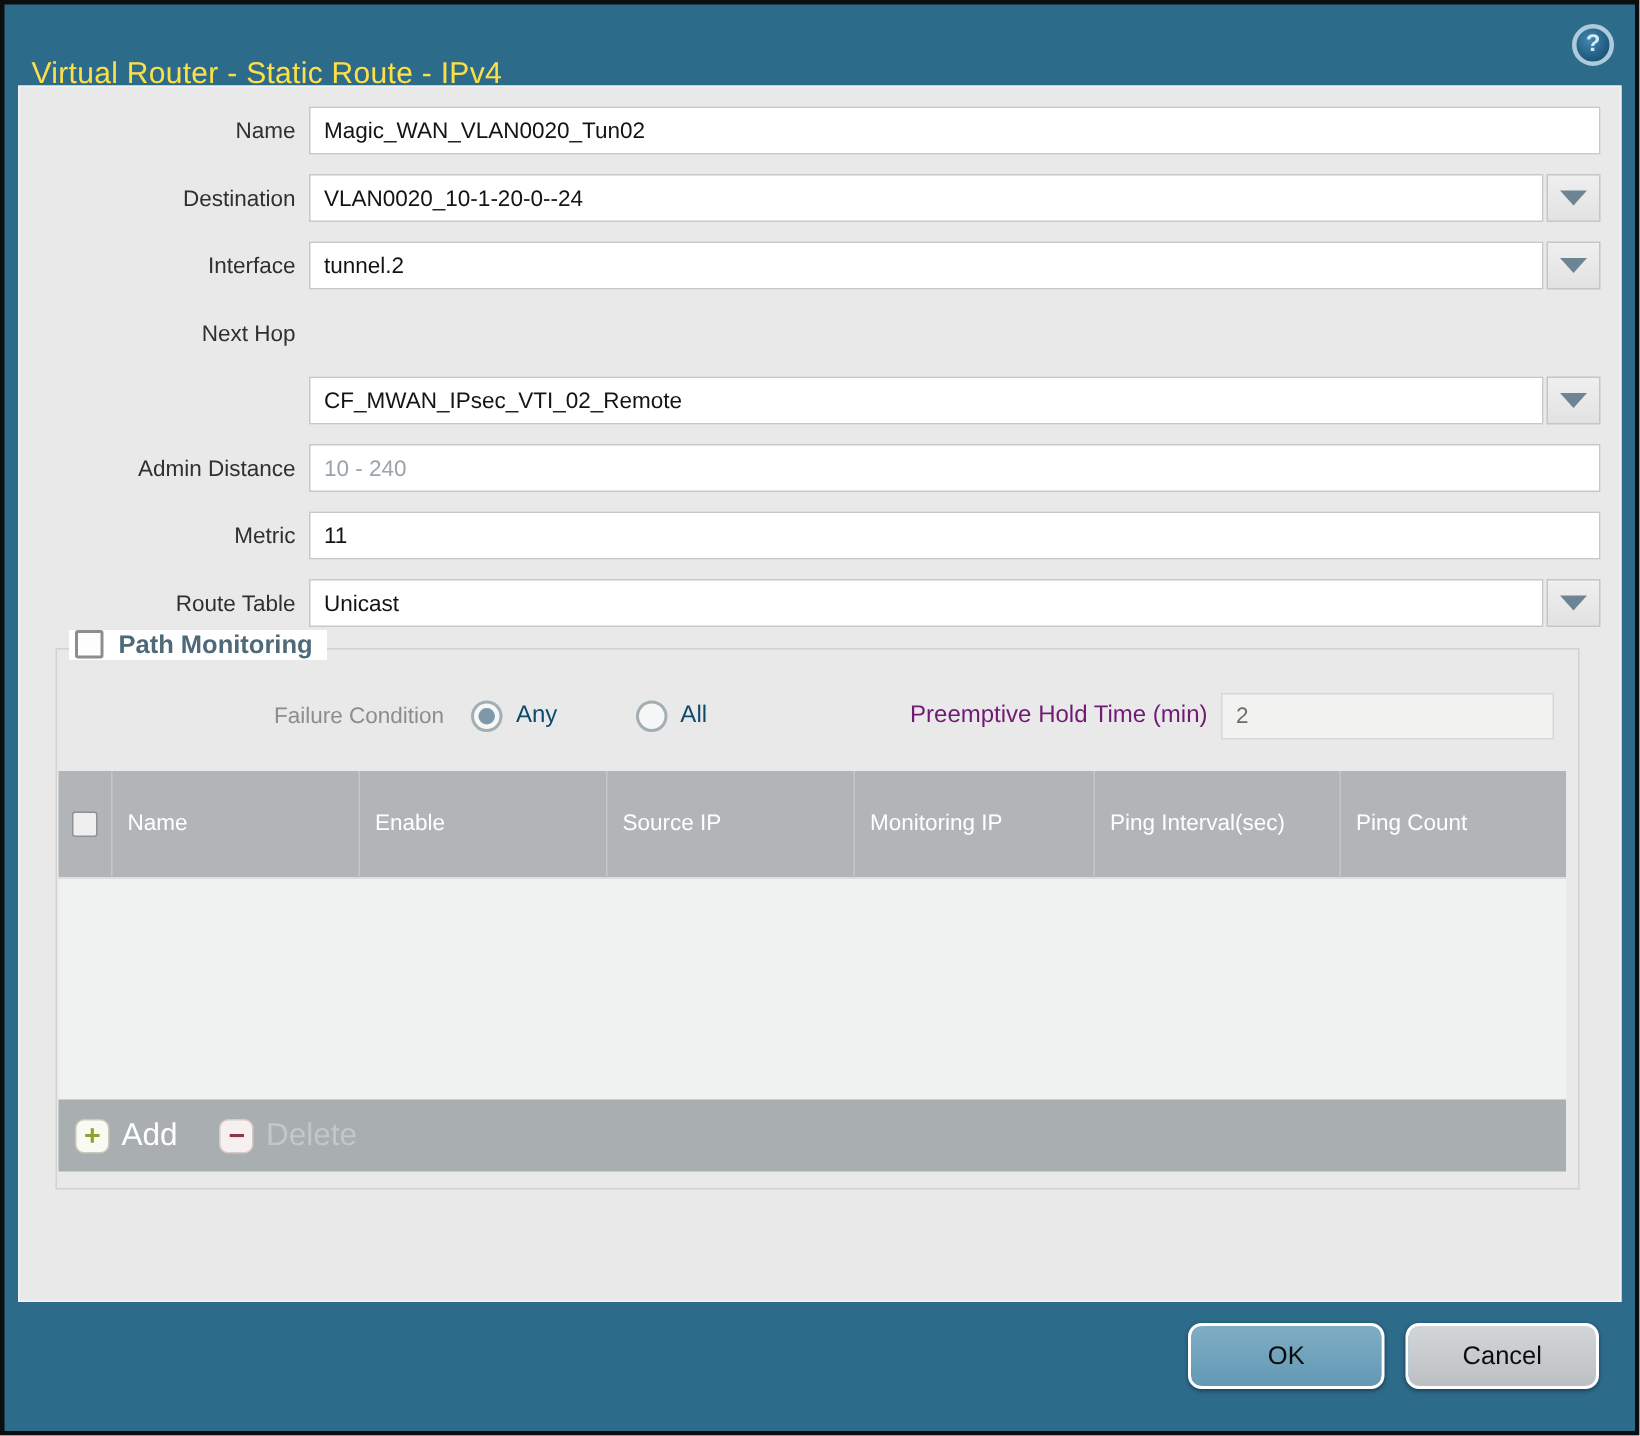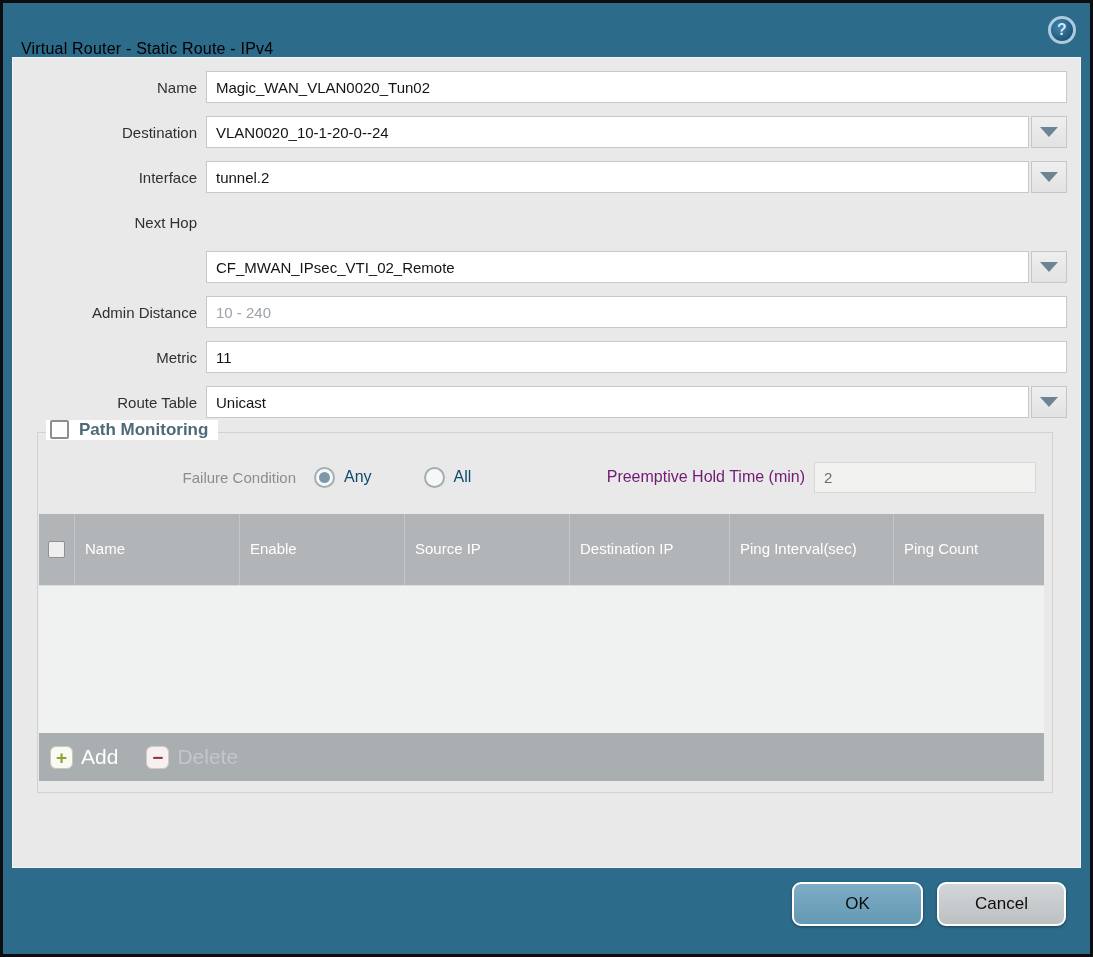--- a/index.html
+++ b/index.html
@@ -8,21 +8,21 @@
   .dialog {
     position:relative; width:1093px; height:957px;
     background:#2d6b8b; border:3px solid #0d0d0d; overflow:hidden;
   }
 
   
   .titlebar {
     position:absolute; left:0; right:0; top:0; height:54px;
     display:flex; align-items:center; padding:0 14px 0 18px;
   }
-  .title-text { color:#000000; font-size:16px; letter-spacing:.2px;margin-top:38px; }
+  .title-text { color:#fde047; font-size:20px; letter-spacing:.2px;margin-top:38px; }
   .help-icon {
     margin-left:auto; width:28px; height:28px; border-radius:50%;
     background:radial-gradient(circle at 40% 35%, #4587ad, #1d577b 70%);
     border:3px solid #aecbdd; color:#cfeafc; font-size:16px; font-weight:bold;
     display:flex; align-items:center; justify-content:center; cursor:pointer;
   }
 
   
   .dlg-body {
     position:absolute; left:9px; right:9px; top:54px; height:811px;
@@ -211,21 +211,21 @@
       </div>
 
       <div class="tbl">
         <div class="tbl-head">
           <div class="th c0">
             <span class="hdr-checkbox"></span>
           </div>
           <div class="th c1">Name</div>
           <div class="th c2">Enable</div>
           <div class="th c3">Source IP</div>
-          <div class="th c4">Destination IP</div>
+          <div class="th c4">Monitoring IP</div>
           <div class="th c5">Ping Interval(sec)</div>
           <div class="th c6">Ping Count</div>
         </div>
         <div class="tbl-body"></div>
         <div class="tbl-foot">
           <span class="foot-btn add">
             <span class="icon-plus">+</span>
             <span class="lbl">Add</span>
           </span>
           <span class="foot-btn del">

